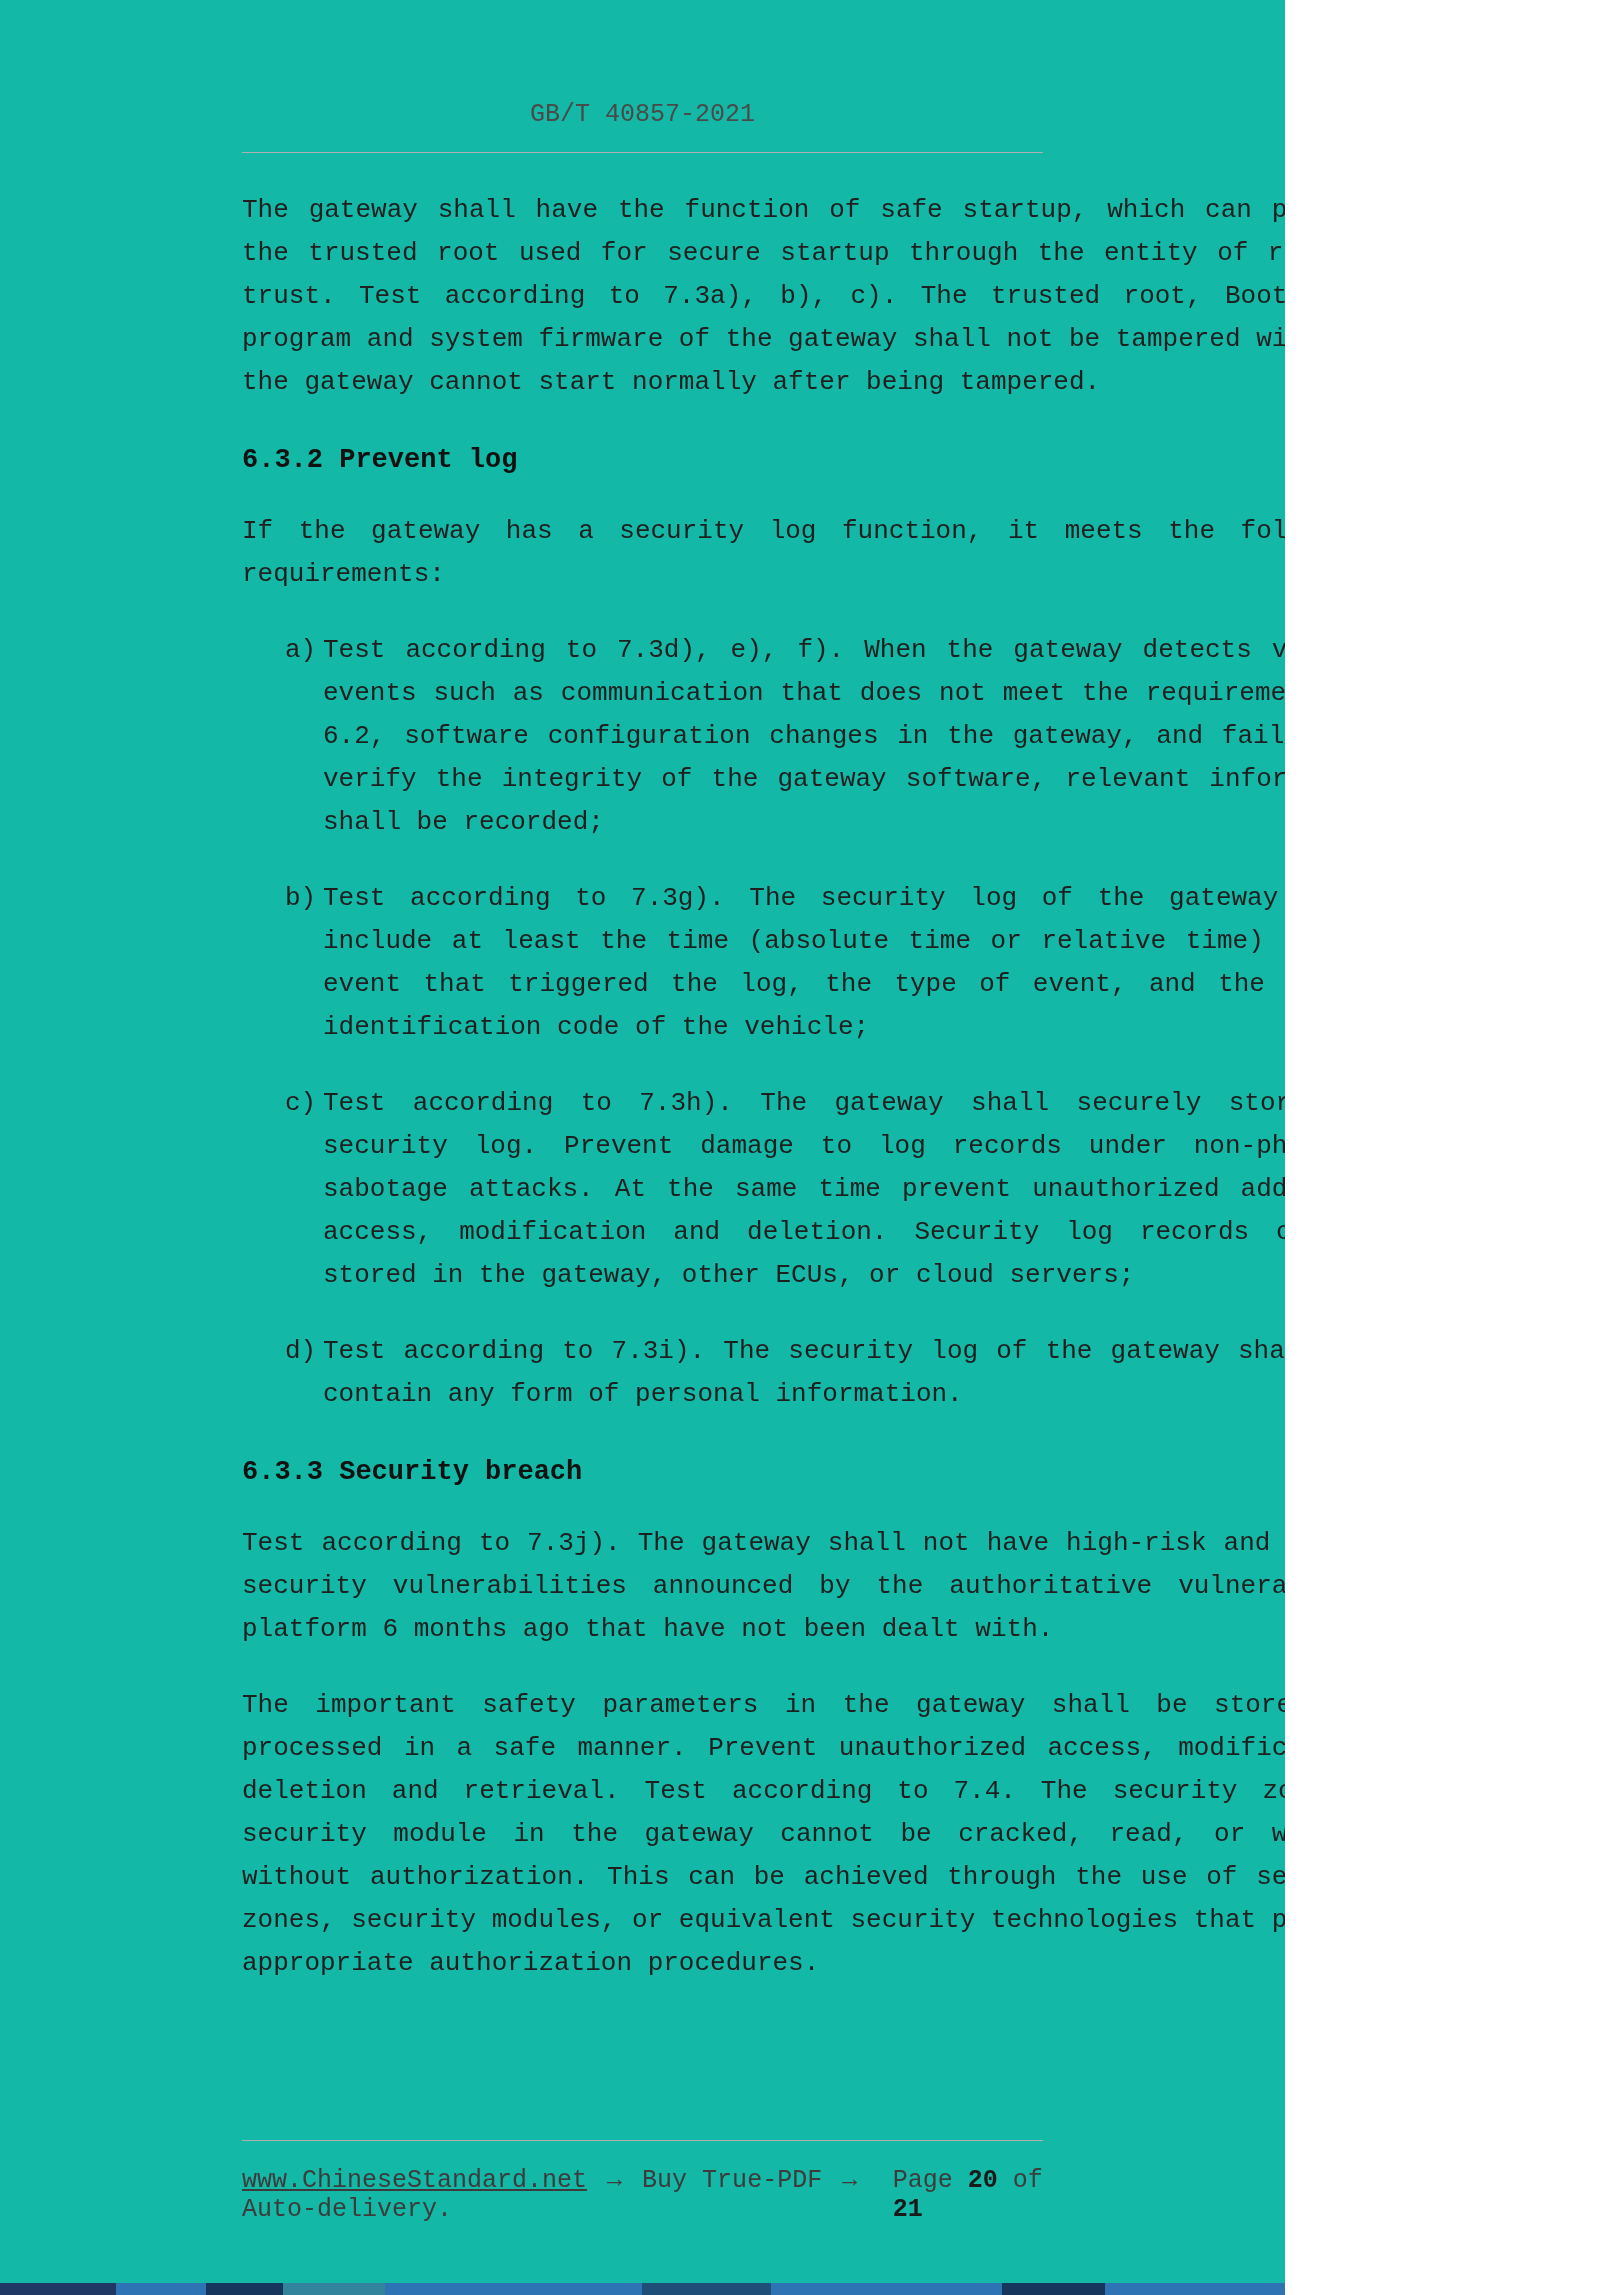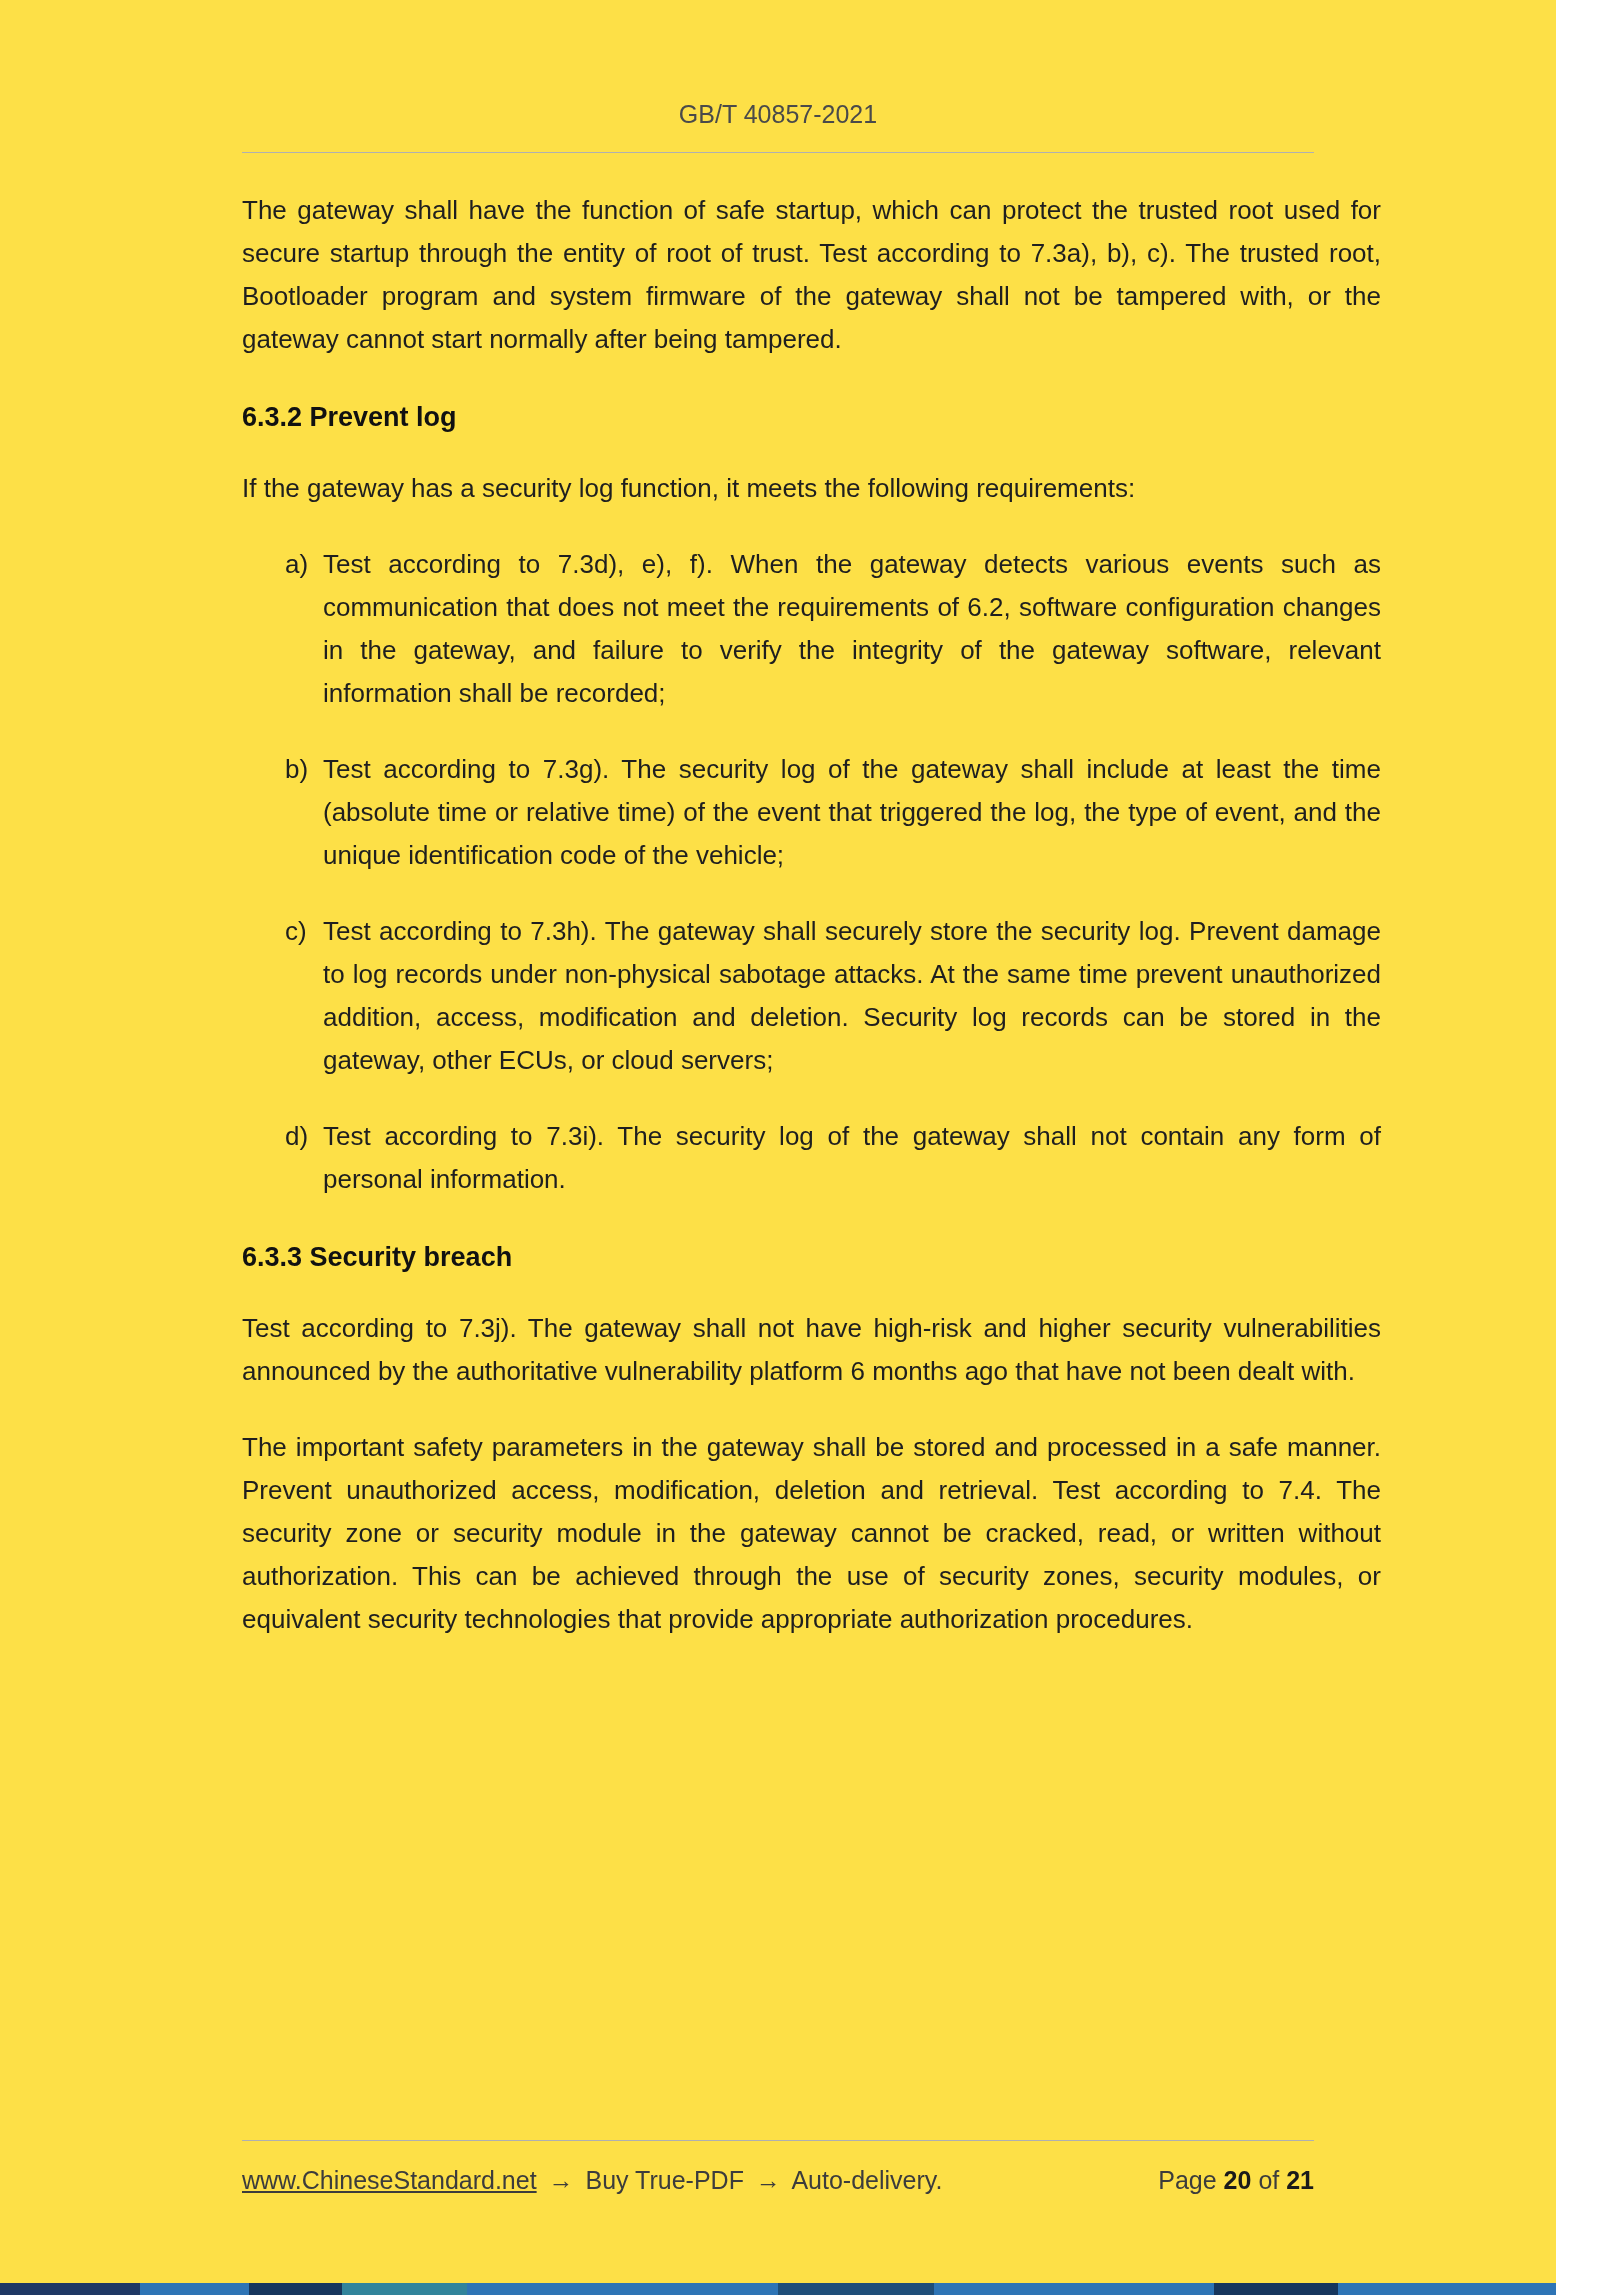--- a/index.html
+++ b/index.html
@@ -2,24 +2,24 @@
 <html style="font-size:13.3px"><head>
 <meta charset="utf-8">
 <style>
   html, body {
     margin: 0;
     padding: 0;
     background: #ffffff;
   }
   .page {
     position: relative;
-    width: 1556px;
+    width: 1285px;
     height: 2295px;
-    background: #fde047;
-    font-family: Liberation Sans, sans-serif;
+    background: #14b8a6;
+    font-family: Liberation Mono, monospace;
     color: #1f1f1f;
     overflow: hidden;
   }
   .doc-header {
     padding-top: 100px;
     text-align: center;
     font-size: 25px;
     color: #4a4a4a;
   }
   .header-rule {

